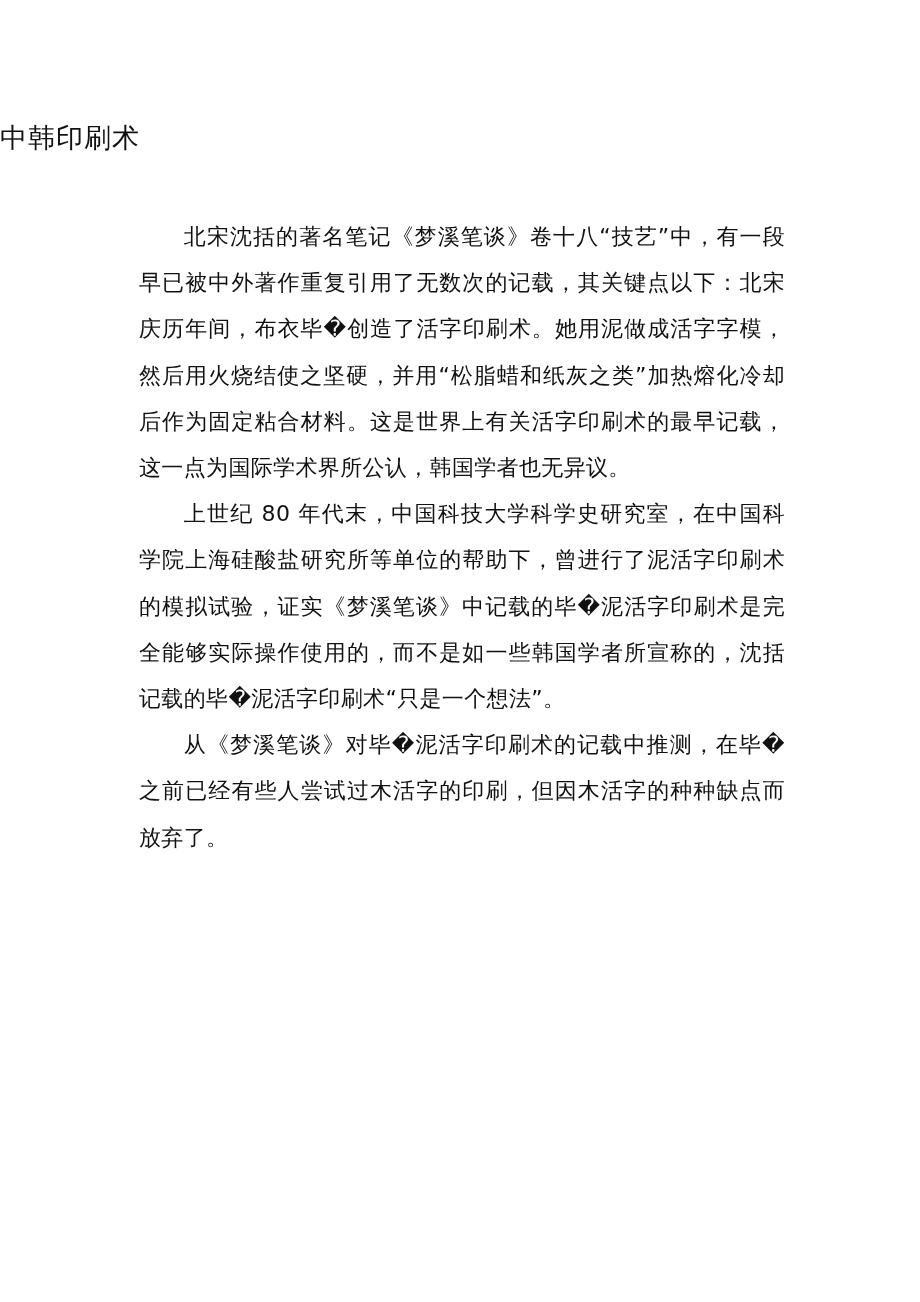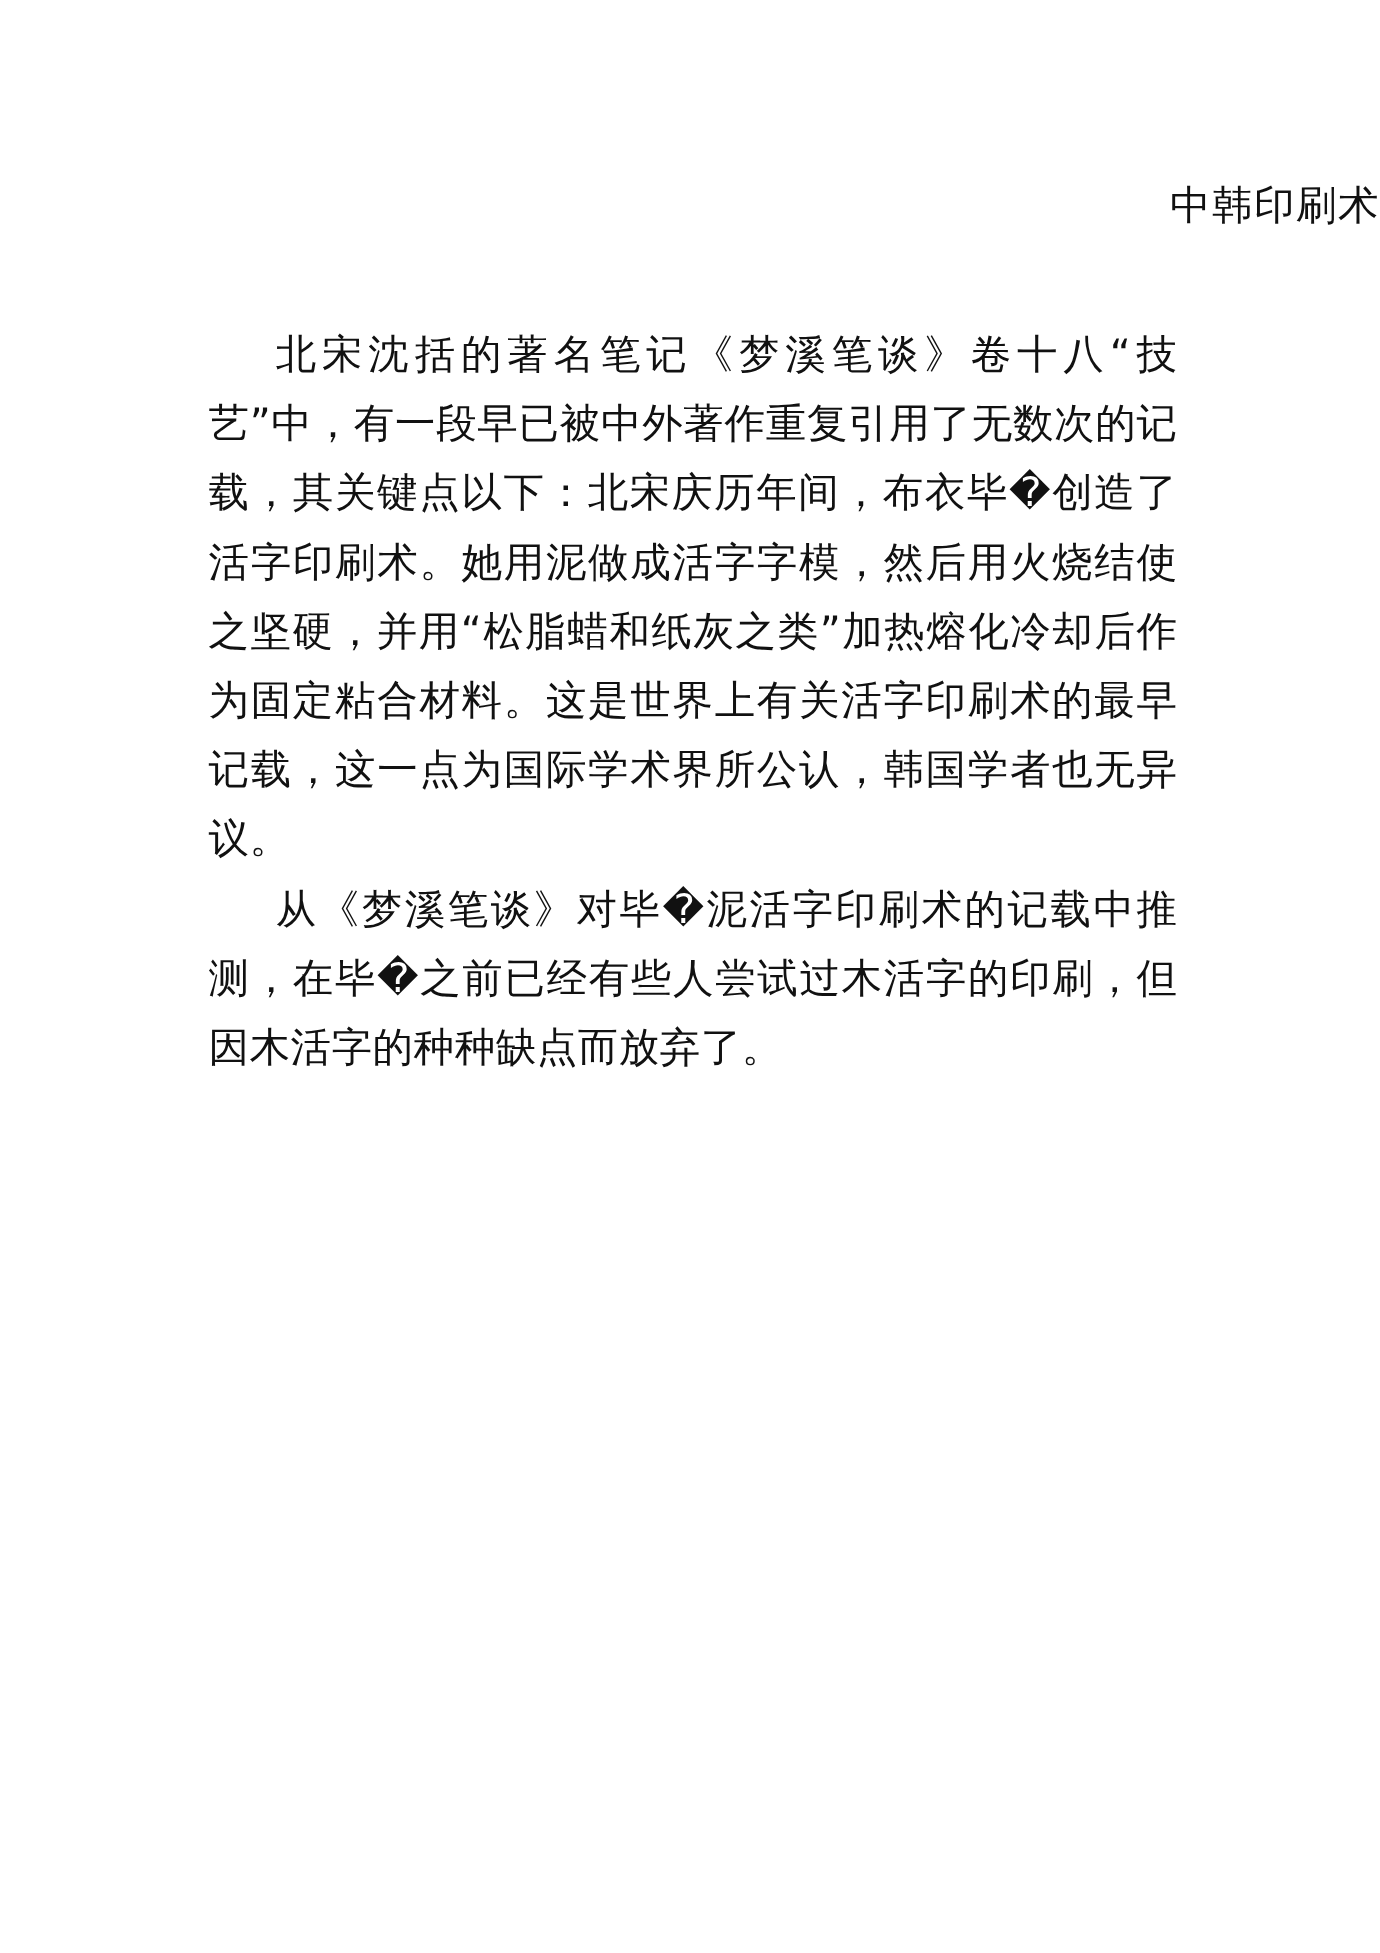--- a/index.html
+++ b/index.html
@@ -21,46 +21,47 @@
       top: 0;
       width: 920px;
       height: 1302px;
       background: #ffffff;
     }
     .title {
       position: absolute;
       left: 0;
       top: 118px;
       width: 920px;
-      text-align: right;
+      text-align: left;
       font-size: 27px;
       line-height: 40px;
       letter-spacing: 1px;
       margin: 0;
       font-weight: normal;
     }
     .body {
       position: absolute;
       left: 139px;
       top: 214px;
       width: 646px;
     }
     .para {
       margin: 0;
-      font-size: 27px;
+      font-size: 22px;
       line-height: 46.2px;
       text-indent: 44.8px;
       text-align: justify;
       text-justify: inter-character;
       letter-spacing: 0.35px;
       word-break: break-all;
     }
   </style>
 </head>
 <body>
 
 <div class="page">
   <h1 class="title">中韩印刷术</h1>
   <div class="body">
     <p class="para">北宋沈括的著名笔记《梦溪笔谈》卷十八“技艺”中，有一段早已被中外著作重复引用了无数次的记载，其关键点以下：北宋庆历年间，布衣毕�创造了活字印刷术。她用泥做成活字字模，然后用火烧结使之坚硬，并用“松脂蜡和纸灰之类”加热熔化冷却后作为固定粘合材料。这是世界上有关活字印刷术的最早记载，这一点为国际学术界所公认，韩国学者也无异议。</p>
+    <p class="para">上世纪 80 年代末，中国科技大学科学史研究室，在中国科学院上海硅酸盐研究所等单位的帮助下，曾进行了泥活字印刷术的模拟试验，证实《梦溪笔谈》中记载的毕�泥活字印刷术是完全能够实际操作使用的，而不是如一些韩国学者所宣称的，沈括记载的毕�泥活字印刷术“只是一个想法”。</p>
     <p class="para">从《梦溪笔谈》对毕�泥活字印刷术的记载中推测，在毕�之前已经有些人尝试过木活字的印刷，但因木活字的种种缺点而放弃了。</p>
   </div>
 </div>
 
 </body></html>

